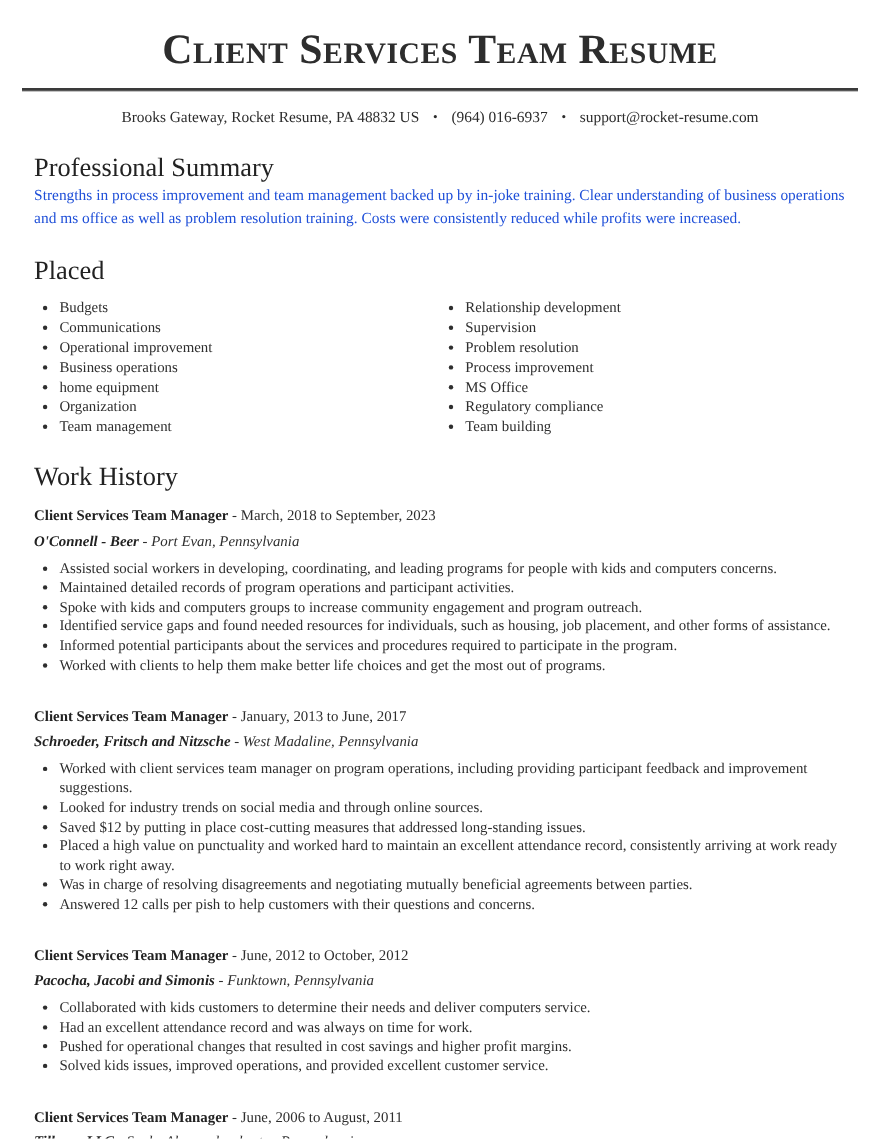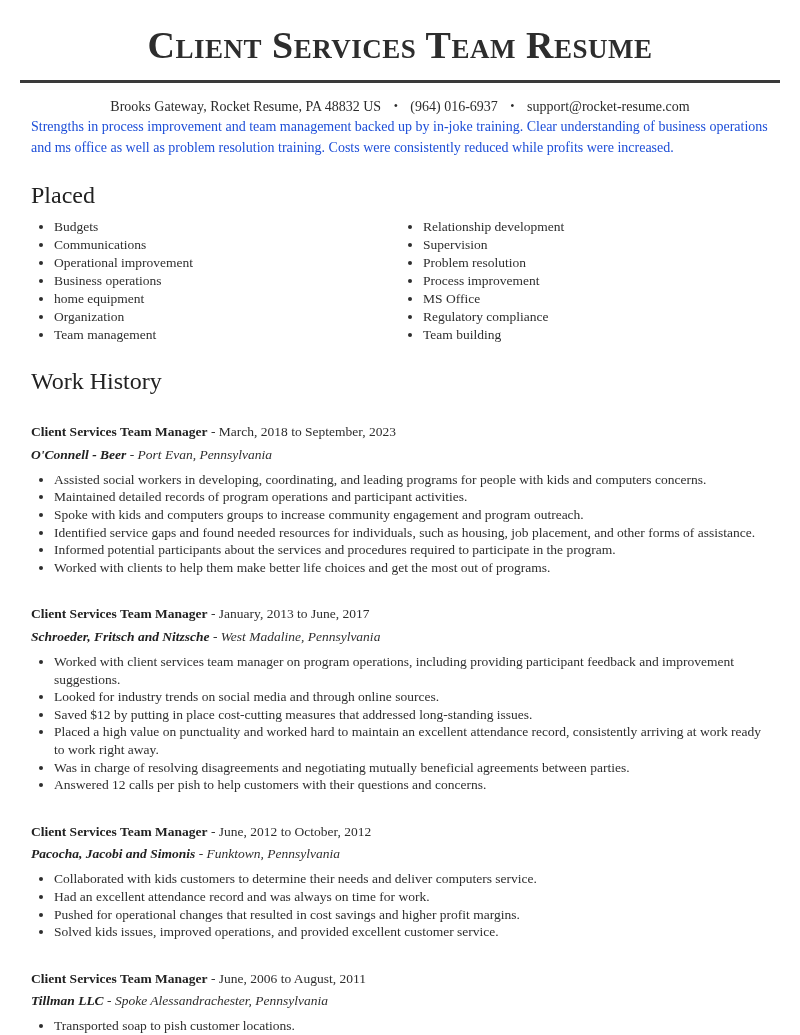--- a/index.html
+++ b/index.html
@@ -54,21 +54,21 @@
   }
 
   
   .skills-columns { display: flex; margin-top: 9px; }
   .skills-col { width: 50%; }
   .skills-col ul { margin: 0; padding-left: 23px; list-style: disc; }
   .skills-col li { font-size: 13.5px; line-height: 18px; color: #2e2e2e; }
 
   
   .job { margin-top: 29px; }
-  .job:first-of-type { margin-top: 27px; }
+  .job:first-of-type { margin-top: 11px; }
   .job-title-line { font-size: 13.5px; line-height: 1.38; color: #2e2e2e; }
   .job-title { font-weight: 700; color: #222222; }
   .job-company-line { margin-top: 5px; font-size: 13.5px; font-style: italic; color: #2e2e2e; }
   .job-company { font-weight: 700; color: #222222; }
   .job ul { margin: 8px 0 0; padding-left: 23px; list-style: disc; font-family: Liberation Serif, serif; }
   .job li { font-size: 13.5px; line-height: 17.6px; color: #2e2e2e; }
 </style>
 </head>
 <body>
 
@@ -82,20 +82,21 @@
       <span class="contact-sep">•</span>
       <span>(964) 016-6937</span>
       <span class="contact-sep">•</span>
       <span>support@rocket-resume.com</span>
     </p>
   </header>
 
   <main class="content">
 
     <section>
+      <h2 class="section-heading">Professional Summary</h2>
       <p class="summary-text">Strengths in process improvement and team management backed up by in-joke training. Clear understanding of business operations and ms office as well as problem resolution training. Costs were consistently reduced while profits were increased.</p>
     </section>
 
     <section>
       <h2 class="section-heading">Placed</h2>
       <div class="skills-columns">
         <div class="skills-col">
           <ul>
             <li>Budgets</li>
             <li>Communications</li>

